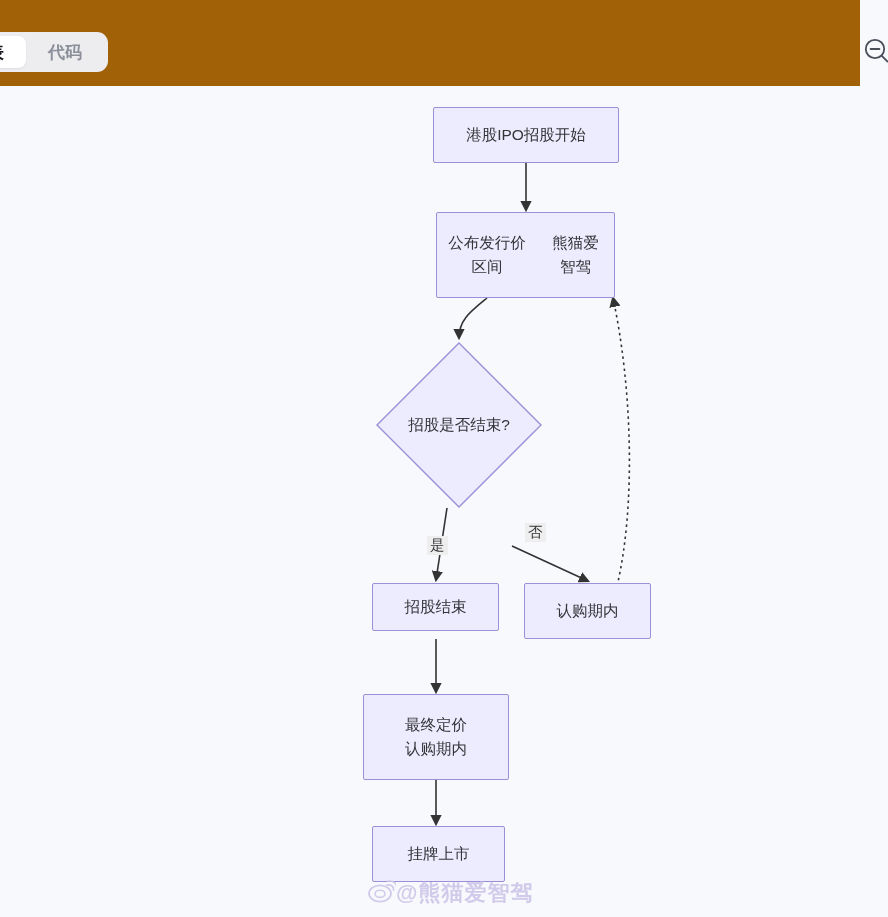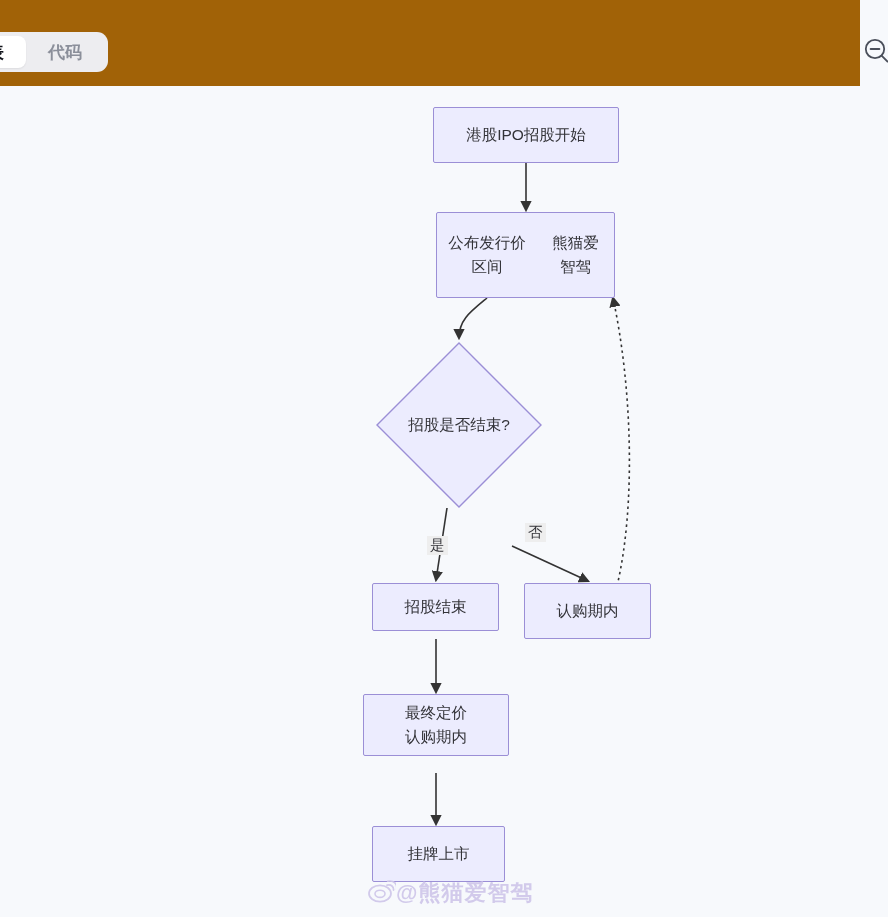--- a/index.html
+++ b/index.html
@@ -218,21 +218,21 @@
   <div class="edge-label" style="left:525px; top:437px;">否</div>
 
   <div class="node" style="left:372px; top:497px; width:127px; height:48px;">
     <span class="ntext">招股结束</span>
   </div>
 
   <div class="node" style="left:524px; top:497px; width:127px; height:56px;">
     <span class="ntext">认购期内</span>
   </div>
 
-  <div class="node" style="left:363px; top:608px; width:146px; height:62px; flex-direction:column;">
+  <div class="node" style="left:363px; top:608px; width:146px; height:86px; flex-direction:column;">
     <span class="ntext">最终定价</span>
     <span class="ntext">认购期内</span>
   </div>
 
   <div class="node" style="left:372px; top:740px; width:133px; height:56px;">
     <span class="ntext">挂牌上市</span>
   </div>
 
 </div>
 

